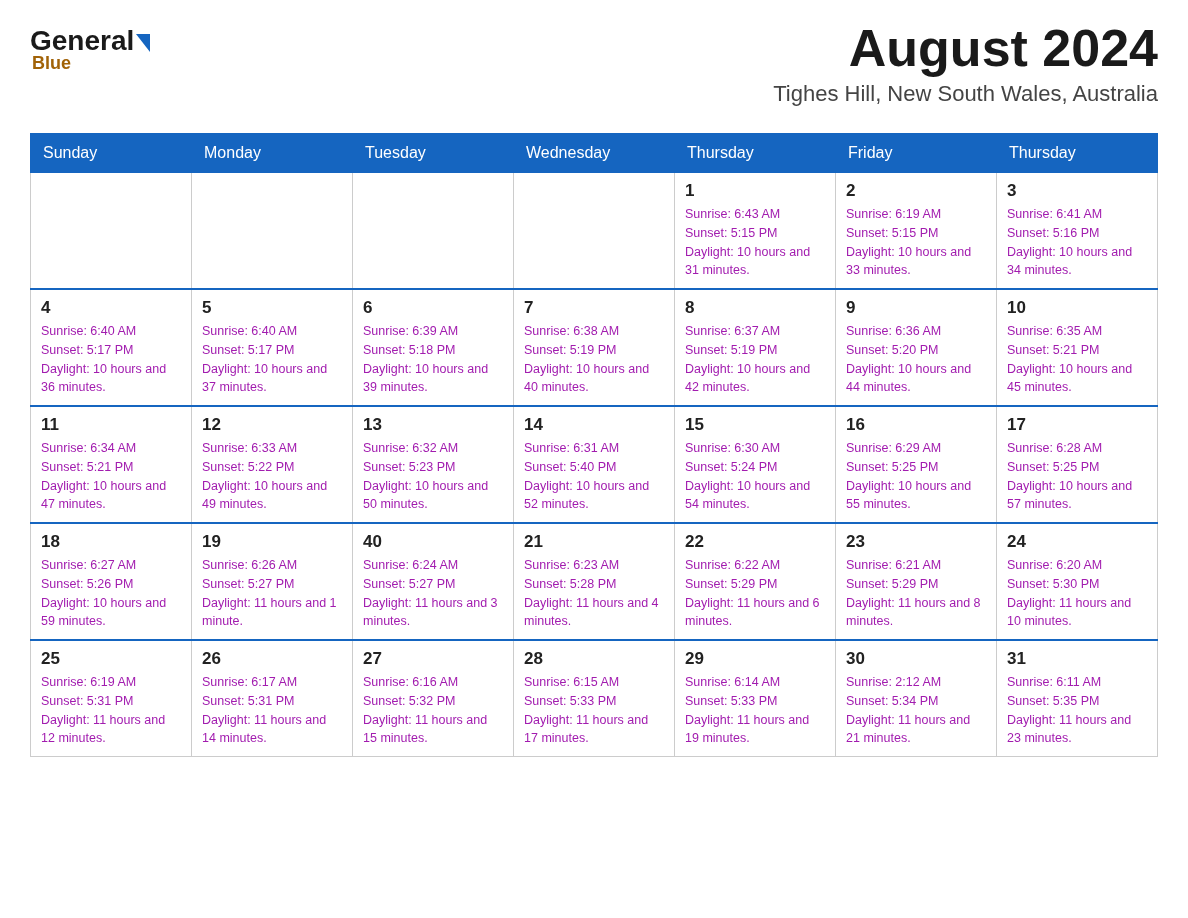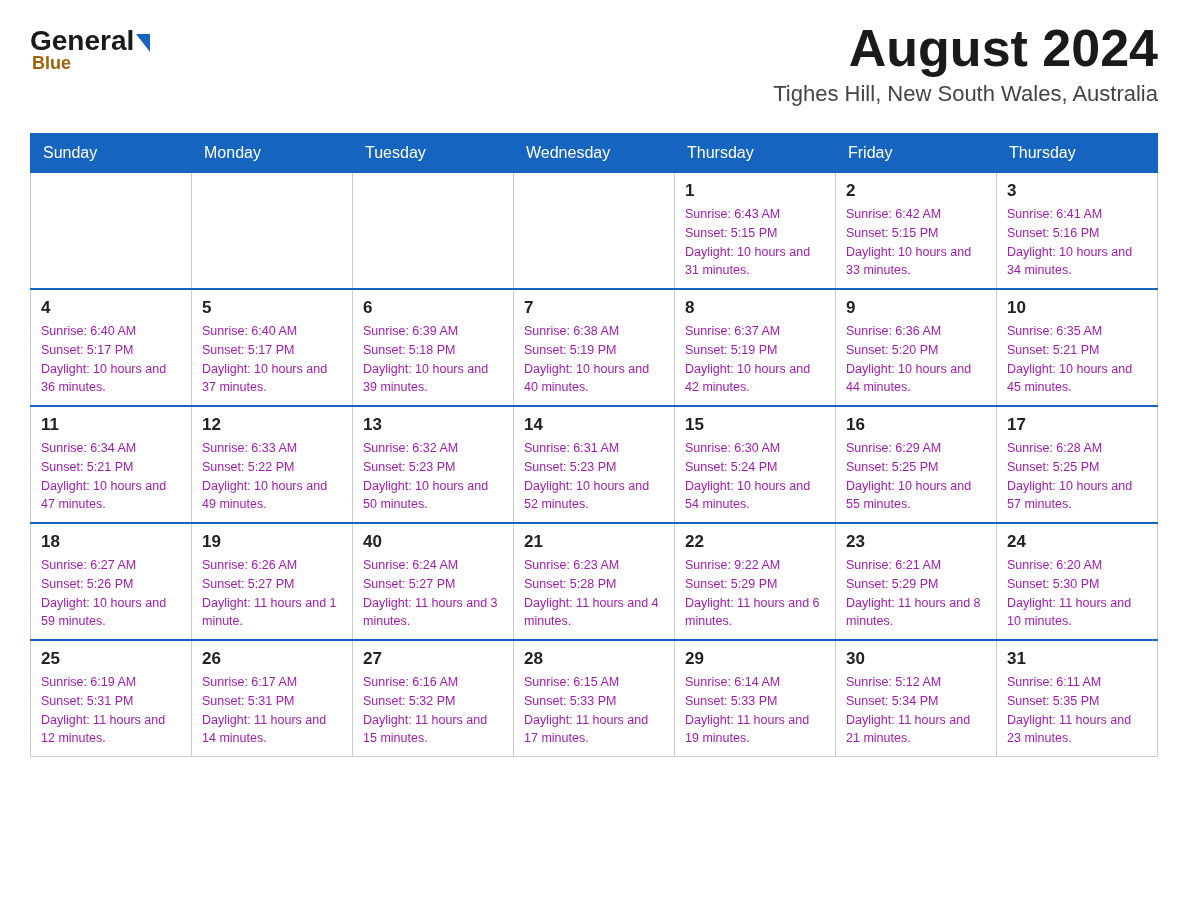--- a/index.html
+++ b/index.html
@@ -144,21 +144,21 @@
         <td class="empty-cell"></td>
         <td class="empty-cell"></td>
         <td>
           <span class="day-number">1</span>
           <div class="day-info">Sunrise: 6:43 AM
 Sunset: 5:15 PM
 Daylight: 10 hours and 31 minutes.</div>
         </td>
         <td>
           <span class="day-number">2</span>
-          <div class="day-info">Sunrise: 6:42 AM
+          <div class="day-info">Sunrise: 6:19 AM
 Sunset: 5:15 PM
 Daylight: 10 hours and 33 minutes.</div>
         </td>
         <td>
           <span class="day-number">3</span>
           <div class="day-info">Sunrise: 6:41 AM
 Sunset: 5:16 PM
 Daylight: 10 hours and 34 minutes.</div>
         </td>
       </tr>
@@ -221,21 +221,21 @@
         </td>
         <td>
           <span class="day-number">13</span>
           <div class="day-info">Sunrise: 6:32 AM
 Sunset: 5:23 PM
 Daylight: 10 hours and 50 minutes.</div>
         </td>
         <td>
           <span class="day-number">14</span>
           <div class="day-info">Sunrise: 6:31 AM
-Sunset: 5:23 PM
+Sunset: 5:40 PM
 Daylight: 10 hours and 52 minutes.</div>
         </td>
         <td>
           <span class="day-number">15</span>
           <div class="day-info">Sunrise: 6:30 AM
 Sunset: 5:24 PM
 Daylight: 10 hours and 54 minutes.</div>
         </td>
         <td>
           <span class="day-number">16</span>
@@ -270,21 +270,21 @@
 Daylight: 11 hours and 3 minutes.</div>
         </td>
         <td>
           <span class="day-number">21</span>
           <div class="day-info">Sunrise: 6:23 AM
 Sunset: 5:28 PM
 Daylight: 11 hours and 4 minutes.</div>
         </td>
         <td>
           <span class="day-number">22</span>
-          <div class="day-info">Sunrise: 9:22 AM
+          <div class="day-info">Sunrise: 6:22 AM
 Sunset: 5:29 PM
 Daylight: 11 hours and 6 minutes.</div>
         </td>
         <td>
           <span class="day-number">23</span>
           <div class="day-info">Sunrise: 6:21 AM
 Sunset: 5:29 PM
 Daylight: 11 hours and 8 minutes.</div>
         </td>
         <td>
@@ -320,21 +320,21 @@
 Daylight: 11 hours and 17 minutes.</div>
         </td>
         <td>
           <span class="day-number">29</span>
           <div class="day-info">Sunrise: 6:14 AM
 Sunset: 5:33 PM
 Daylight: 11 hours and 19 minutes.</div>
         </td>
         <td>
           <span class="day-number">30</span>
-          <div class="day-info">Sunrise: 5:12 AM
+          <div class="day-info">Sunrise: 2:12 AM
 Sunset: 5:34 PM
 Daylight: 11 hours and 21 minutes.</div>
         </td>
         <td>
           <span class="day-number">31</span>
           <div class="day-info">Sunrise: 6:11 AM
 Sunset: 5:35 PM
 Daylight: 11 hours and 23 minutes.</div>
         </td>
       </tr>

